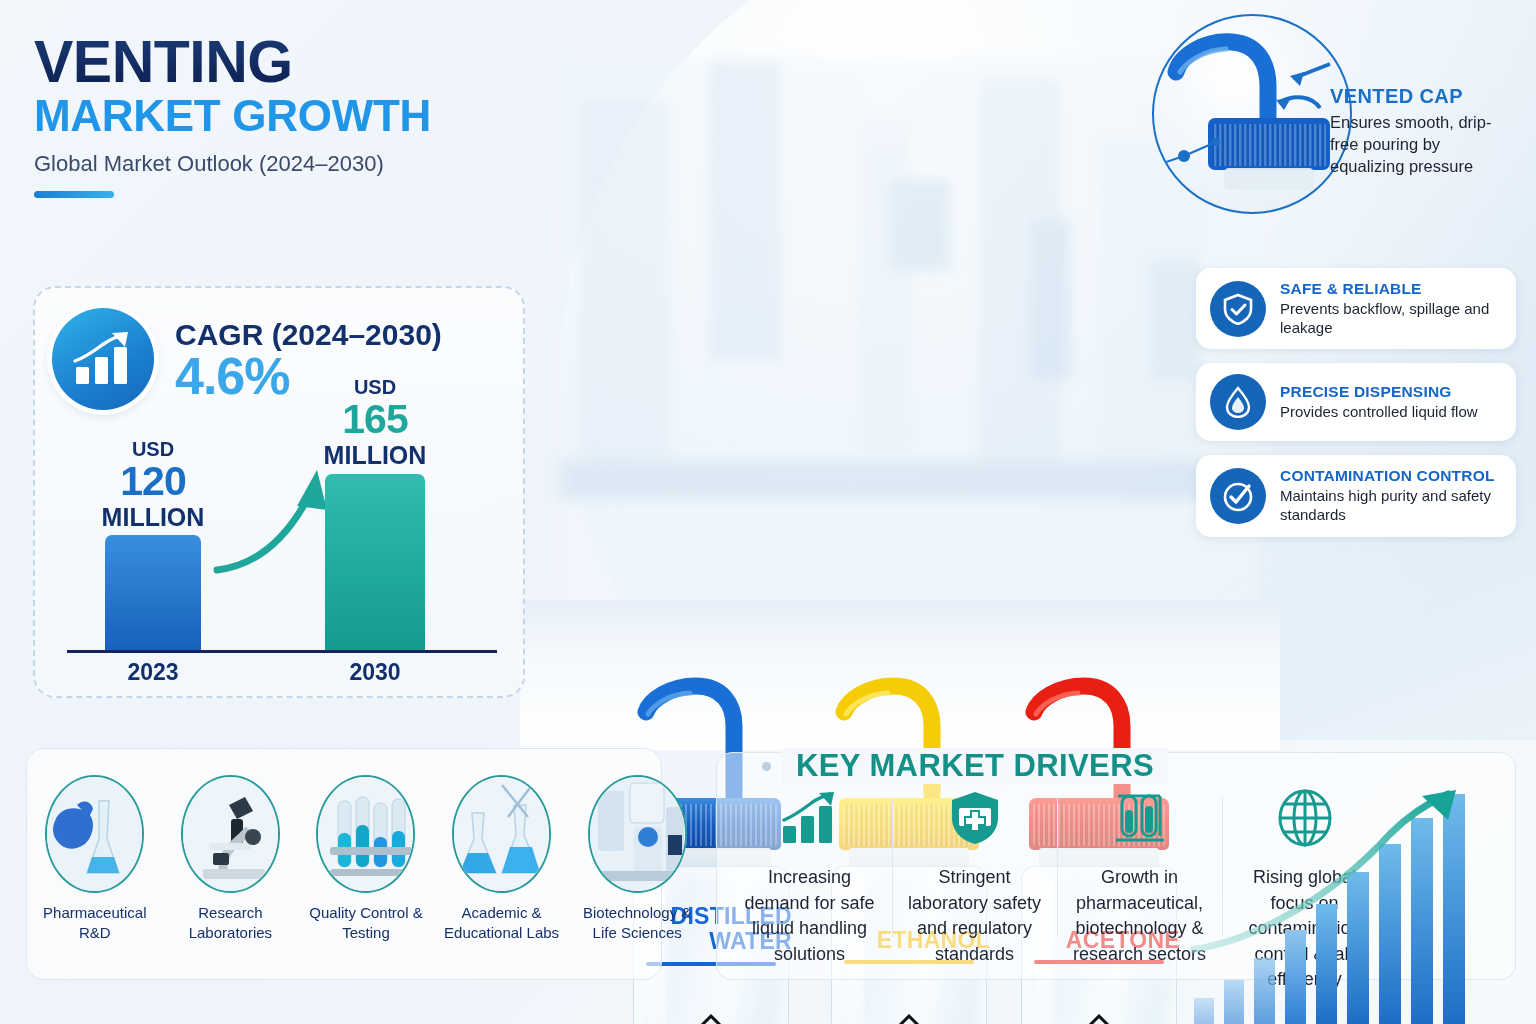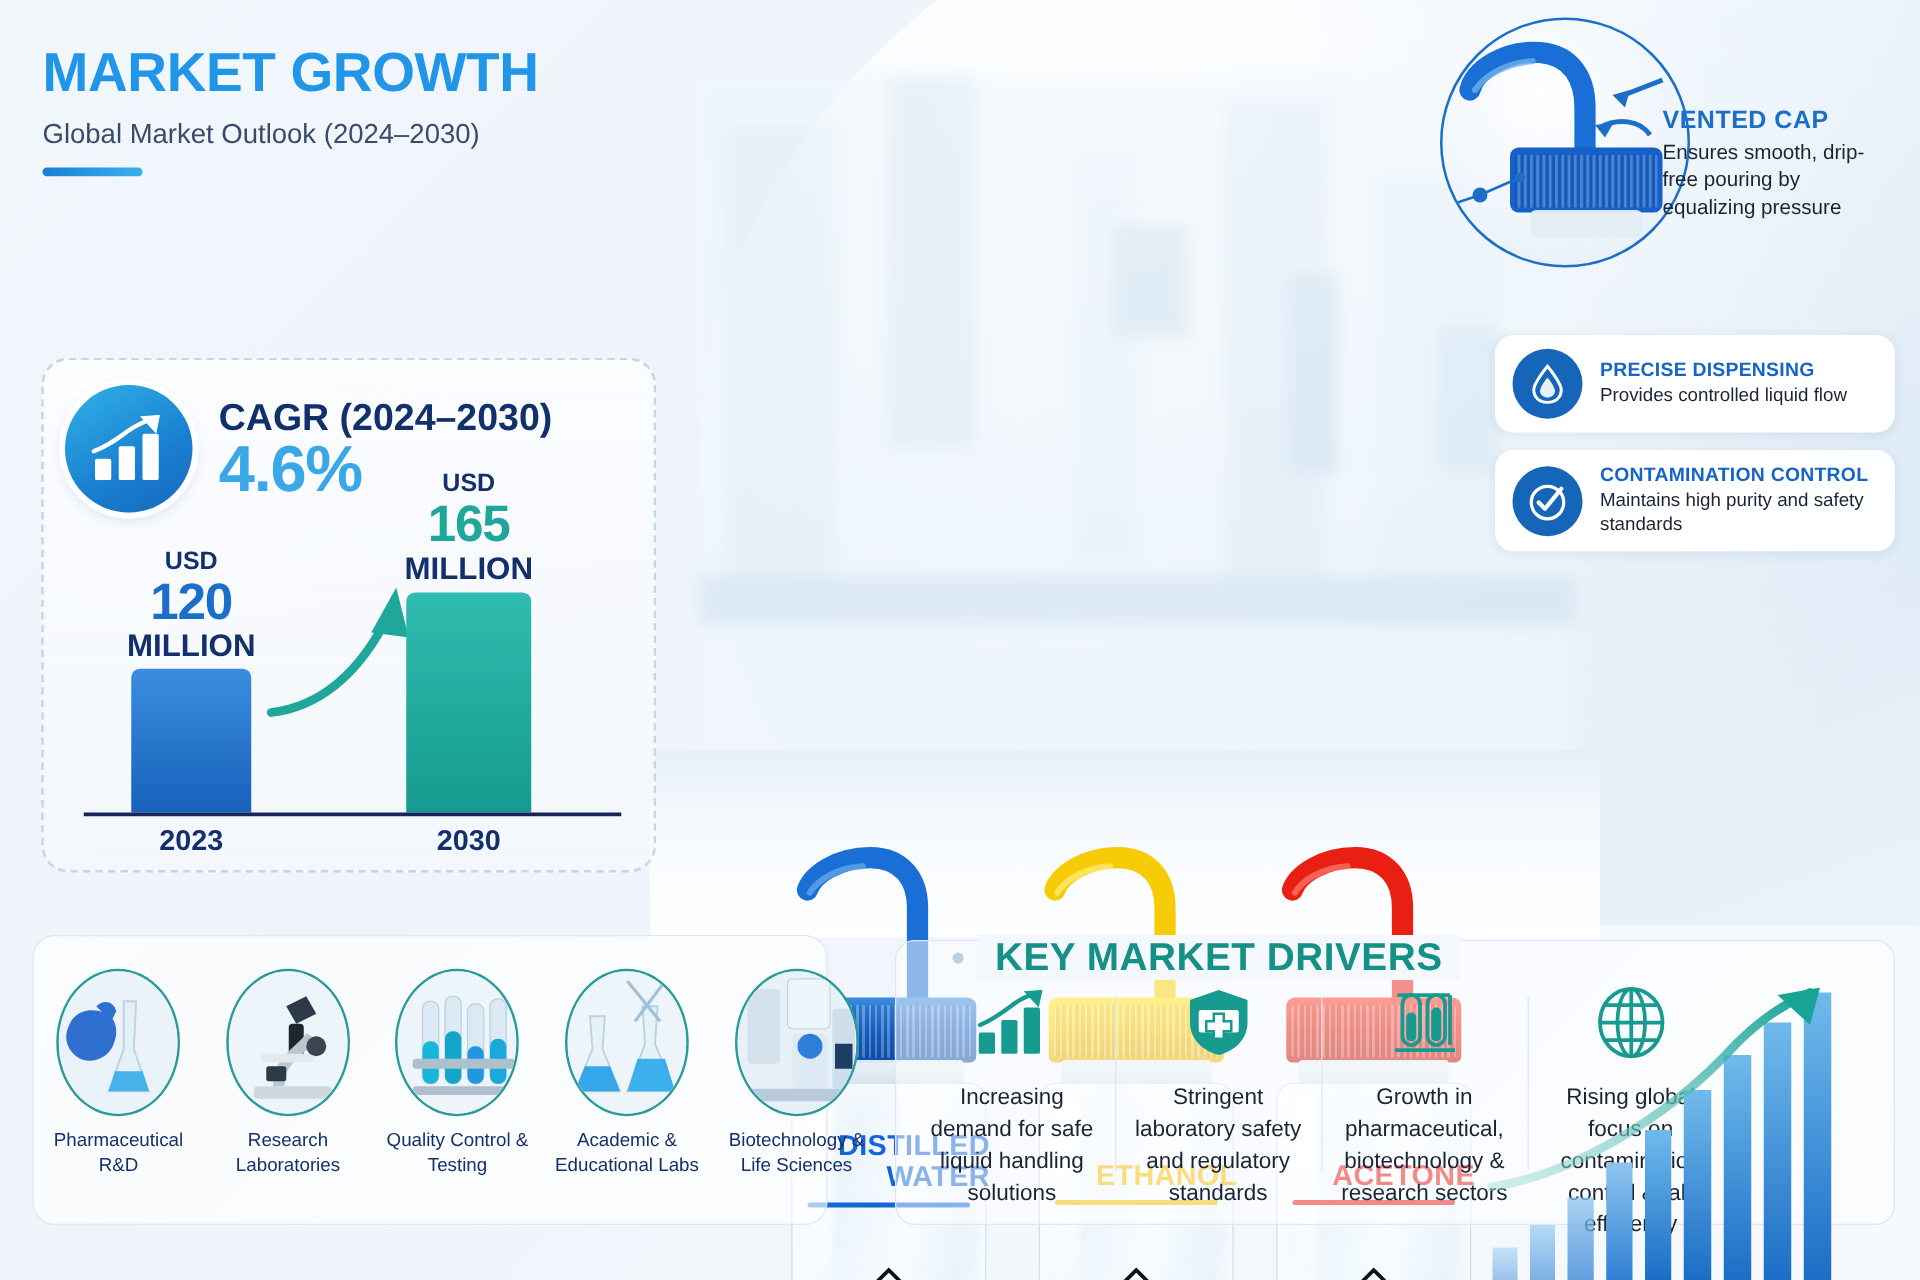--- a/index.html
+++ b/index.html
@@ -250,20 +250,21 @@
     <rect x="470" y="160" width="40" height="160" fill="#cbdff0"></rect>
     <rect x="540" y="80" width="100" height="320" fill="#e9f3fa"></rect>
     <rect x="590" y="200" width="50" height="120" fill="#d4e5f3"></rect>
     <rect x="0" y="400" width="700" height="60" fill="#cfe1f0"></rect>
     <rect x="0" y="440" width="700" height="180" fill="#f2f8fc"></rect>
   </svg>
 
   <div class="bench"></div>
 
   <div class="header">
+    <div class="t1">VENTING</div>
     <div class="t2">MARKET GROWTH</div>
     <div class="t3">Global Market Outlook (2024–2030)</div>
     <div class="accent-bar"></div>
   </div>
 
   <div class="cagr-panel">
 
     <div class="cagr-icon">
       <svg width="62" height="56" viewBox="0 0 62 56">
         <g fill="#ffffff">
@@ -387,20 +388,30 @@
       </g>
       <circle cx="30" cy="140" r="6" fill="#1b6fc6"></circle>
       <circle cx="62" cy="126" r="4" fill="#1b6fc6"></circle>
     </svg>
   </div>
   <div class="vc-title">VENTED CAP</div>
   <div class="vc-desc">Ensures smooth, drip-free pouring by equalizing pressure</div>
 
   <div class="features">
 
+    <div class="fcard">
+      <div class="fcard-icon">
+        <svg width="30" height="32" viewBox="0 0 30 32">
+          <path d="M15 2 L28 7 V16 C28 24, 21 29, 15 31 C9 29, 2 24, 2 16 V7 Z" fill="none" stroke="#fff" stroke-width="2.6"></path>
+          <path d="M9 16.5 L13.5 21 L22 12" fill="none" stroke="#fff" stroke-width="3" stroke-linecap="round" stroke-linejoin="round"></path>
+        </svg>
+      </div>
+      <div class="fcard-title">SAFE &amp; RELIABLE</div>
+      <div class="fcard-desc">Prevents backflow, spillage and leakage</div>
+    </div>
 
 
     <div class="fcard">
       <div class="fcard-icon">
         <svg width="26" height="32" viewBox="0 0 26 32">
           <path d="M13 2 C13 2, 24 15, 24 21 C24 27, 19 31, 13 31 C7 31, 2 27, 2 21 C2 15, 13 2, 13 2 Z" fill="none" stroke="#fff" stroke-width="2.4"></path>
           <path d="M13 11 C13 11, 19 18, 19 22 C19 25, 16 27, 13 27 C10 27, 7 25, 7 22 C7 18, 13 11, 13 11 Z" fill="#fff" opacity=".9"></path>
         </svg>
       </div>
       <div class="fcard-title">PRECISE DISPENSING</div>

